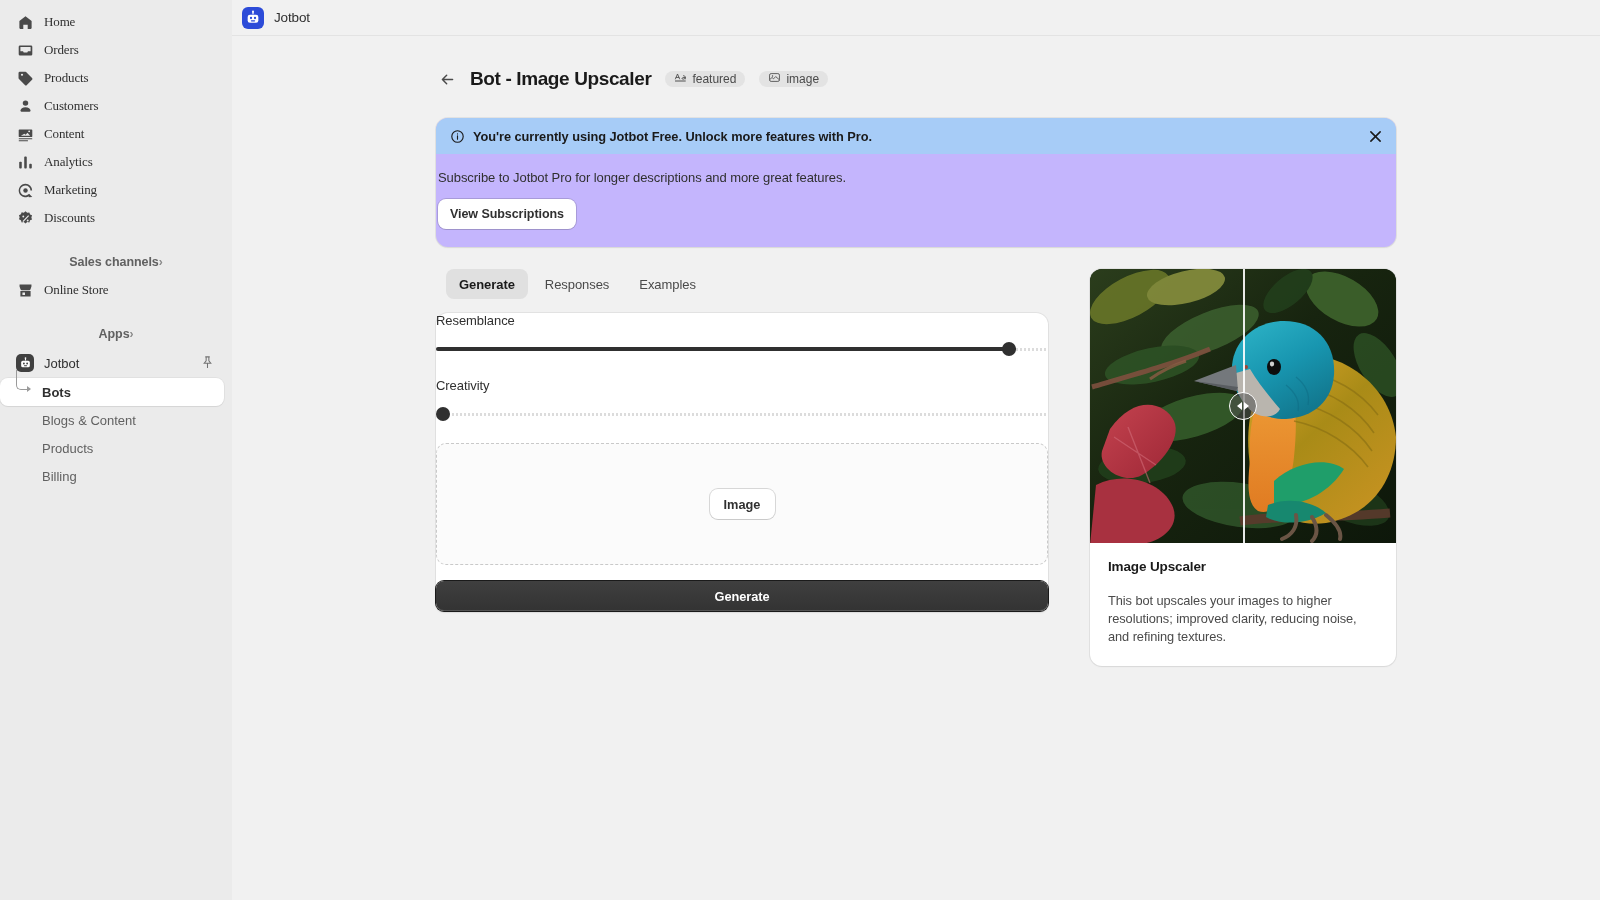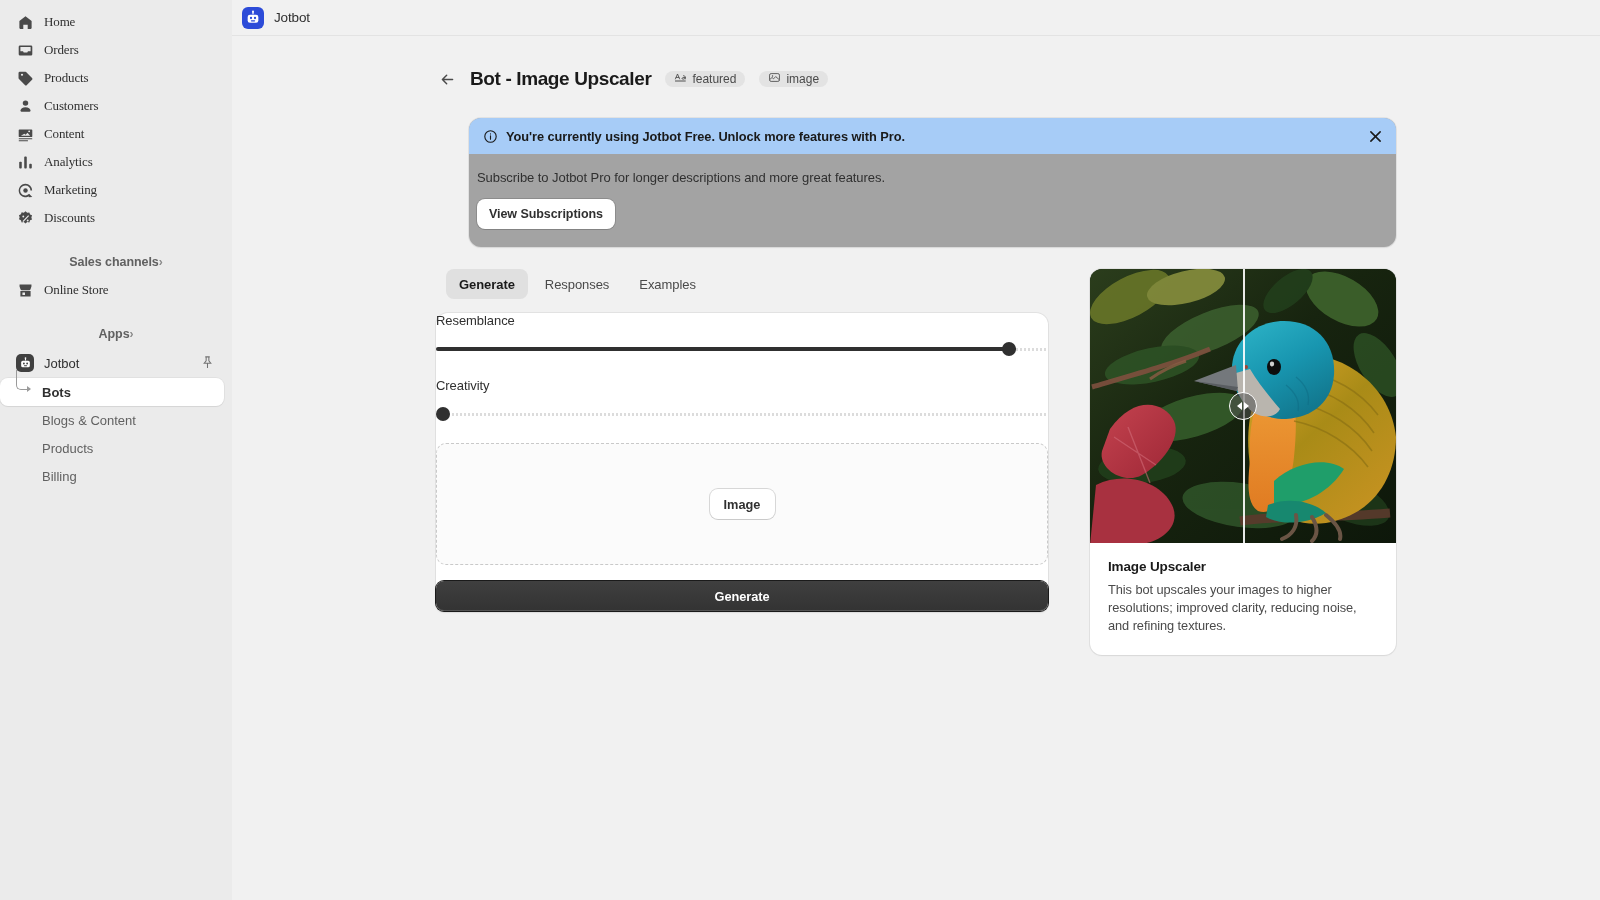--- a/index.html
+++ b/index.html
@@ -108,39 +108,38 @@
   .badge {
     display: inline-flex; align-items: center; gap: 5px;
     height: 16px; padding: 0 9px; border-radius: 999px;
     background: #e3e3e3; font-size: 12px; color: #4a4a4a;
     margin-left: 4px;
   }
   .badge svg { width: 13px; height: 13px; stroke: #4a4a4a; fill: none; stroke-width: 1.3; }
 
   
   .banner {
-    background: #a3a3a3; border-radius: 12px; overflow: hidden;
+    background: #c4b5fd; border-radius: 12px; overflow: hidden;
     box-shadow: 0 0 0 1px rgba(0,0,0,0.06), 0 1px 2px rgba(0,0,0,0.05);
     margin-bottom: 22px;
-    margin-left: 33px;
   }
   .banner-head {
     background: #a7ccf7; height: 36px;
     display: flex; align-items: center; gap: 8px;
     padding: 0 14px; position: relative;
   }
   .banner-head .info svg { width: 15px; height: 15px; stroke: #1a1a1a; fill: none; stroke-width: 1.5; display:block; }
   .banner-head .btxt { font-size: 12.8px; font-weight: 700; color: #1a1a1a; letter-spacing: -0.005em; }
   .banner-close {
     position: absolute; right: 10px; top: 50%; transform: translateY(-50%);
     width: 22px; height: 22px; border-radius: 6px; cursor: pointer;
     display: flex; align-items: center; justify-content: center;
   }
   .banner-close svg { width: 13px; height: 13px; stroke: #1a1a1a; stroke-width: 1.7; }
-  .banner-body { padding: 16px 16px 18px 8px; }
+  .banner-body { padding: 16px 16px 18px 2px; }
   .banner-text { font-size: 13px; color: #303030; margin-bottom: 14px; letter-spacing: -0.005em; }
   .btn-secondary {
     display: inline-flex; align-items: center; justify-content: center;
     height: 30px; padding: 0 12px; border-radius: 8px;
     background: #ffffff; cursor: pointer;
     box-shadow: 0 0 0 1px rgba(0,0,0,0.14), 0 1px 0 rgba(0,0,0,0.06);
     font-size: 12.5px; font-weight: 600; color: #303030; letter-spacing: -0.005em;
   }
 
   
@@ -206,21 +205,21 @@
   .cmp-handle {
     position: absolute; left: 50%; top: 50%; transform: translate(-50%, -50%);
     width: 28px; height: 28px; border-radius: 50%;
     background: rgba(80,80,80,0.55); border: 1.8px solid #ffffff;
     display: flex; align-items: center; justify-content: center; gap: 2px; cursor: ew-resize;
   }
   .cmp-handle .ar { width: 0; height: 0; border-top: 4px solid transparent; border-bottom: 4px solid transparent; }
   .cmp-handle .ar.l { border-right: 5px solid #fff; }
   .cmp-handle .ar.r { border-left: 5px solid #fff; }
   .preview-body { padding: 16px 18px 20px 18px; }
-  .preview-title { font-size: 13.5px; font-weight: 700; color: #1a1a1a; margin-bottom: 7px; letter-spacing: -0.01em; }
+  .preview-title { font-size: 13.5px; font-weight: 700; color: #1a1a1a; margin-bottom: 18px; letter-spacing: -0.01em; }
   .preview-desc { font-size: 12.8px; line-height: 1.42; color: #4a4a4a; letter-spacing: -0.005em; }
 </style>
 </head>
 <body>
 
 <div class="app">
 
   <aside class="sidebar">
 
     <div class="nav-item">

